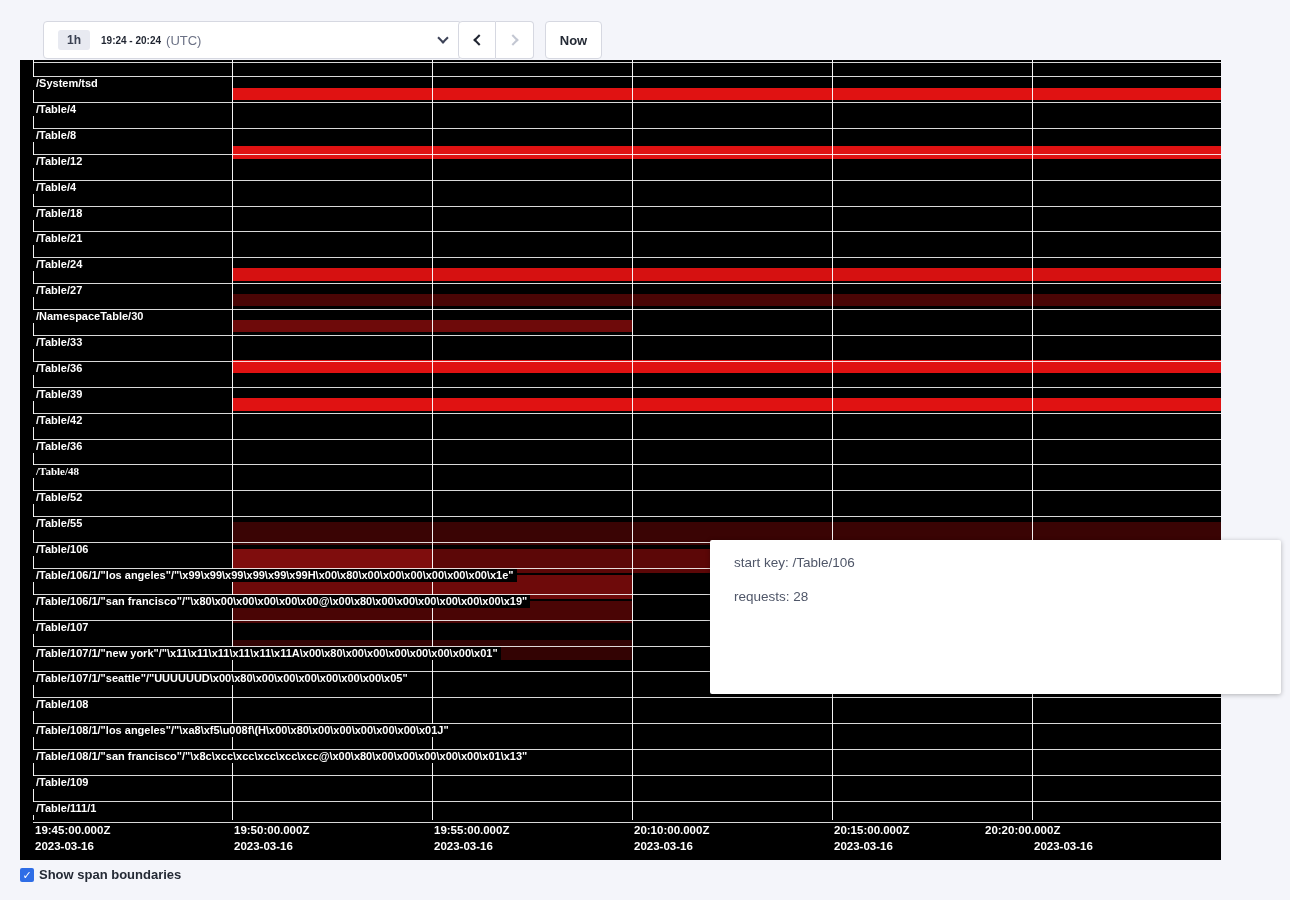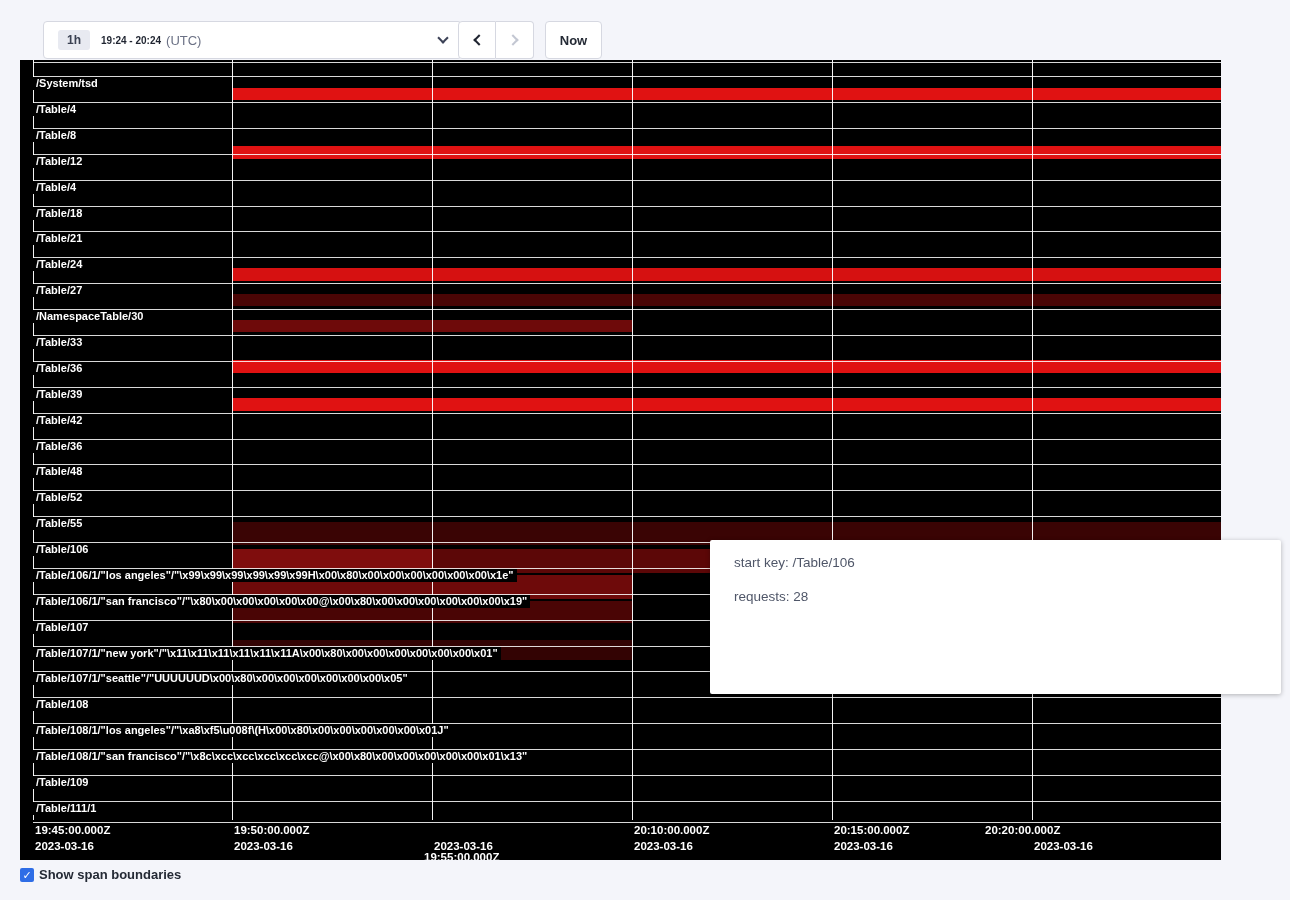--- a/index.html
+++ b/index.html
@@ -126,21 +126,21 @@
     <div class="row-label" style="top: 276px;">/Table/33</div>
     <div class="hline" style="top: 301px;"></div>
     <div class="row-label" style="top: 302px;">/Table/36</div>
     <div class="hline" style="top: 327px;"></div>
     <div class="row-label" style="top: 328px;">/Table/39</div>
     <div class="hline" style="top: 353px;"></div>
     <div class="row-label" style="top: 354px;">/Table/42</div>
     <div class="hline" style="top: 379px;"></div>
     <div class="row-label" style="top: 380px;">/Table/36</div>
     <div class="hline" style="top: 404px;"></div>
-    <div class="row-label" style="top: 405px;">/Table/48</div>
+    <div class="row-label" style="top: 405px; font-family: Liberation Serif, serif;">/Table/48</div>
     <div class="hline" style="top: 430px;"></div>
     <div class="row-label" style="top: 431px;">/Table/52</div>
     <div class="hline" style="top: 456px;"></div>
     <div class="row-label" style="top: 457px;">/Table/55</div>
     <div class="hline" style="top: 482px;"></div>
     <div class="row-label" style="top: 483px;">/Table/106</div>
     <div class="hline" style="top: 508px;"></div>
     <div class="row-label" style="top: 509px;">/Table/106/1/"los angeles"/"\x99\x99\x99\x99\x99\x99H\x00\x80\x00\x00\x00\x00\x00\x00\x1e"</div>
     <div class="hline" style="top: 534px;"></div>
     <div class="row-label" style="top: 535px;">/Table/106/1/"san francisco"/"\x80\x00\x00\x00\x00\x00@\x00\x80\x00\x00\x00\x00\x00\x00\x19"</div>
@@ -157,21 +157,21 @@
     <div class="hline" style="top: 689px;"></div>
     <div class="row-label" style="top: 690px;">/Table/108/1/"san francisco"/"\x8c\xcc\xcc\xcc\xcc\xcc@\x00\x80\x00\x00\x00\x00\x00\x01\x13"</div>
     <div class="hline" style="top: 715px;"></div>
     <div class="row-label" style="top: 716px;">/Table/109</div>
     <div class="hline" style="top: 741px;"></div>
     <div class="row-label" style="top: 742px;">/Table/111/1</div>
     <div class="axis-time" style="left: 15px;">19:45:00.000Z</div>
     <div class="axis-date" style="left: 15px;">2023-03-16</div>
     <div class="axis-time" style="left: 214px;">19:50:00.000Z</div>
     <div class="axis-date" style="left: 214px;">2023-03-16</div>
-    <div class="axis-time" style="left: 404px; margin-top: 27px;">19:55:00.000Z</div>
+    <div class="axis-time" style="left: 414px;">19:55:00.000Z</div>
     <div class="axis-date" style="left: 414px;">2023-03-16</div>
     <div class="axis-time" style="left: 614px;">20:10:00.000Z</div>
     <div class="axis-date" style="left: 614px;">2023-03-16</div>
     <div class="axis-time" style="left: 814px;">20:15:00.000Z</div>
     <div class="axis-date" style="left: 814px;">2023-03-16</div>
     <div class="axis-time" style="left: 965px;">20:20:00.000Z</div>
     <div class="axis-date" style="left: 1014px;">2023-03-16</div>
   </div>
 
 <div class="tooltip">

